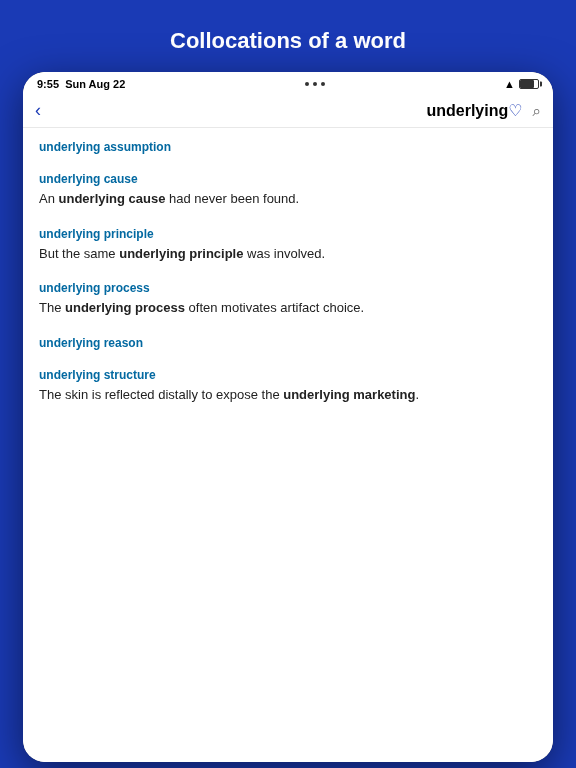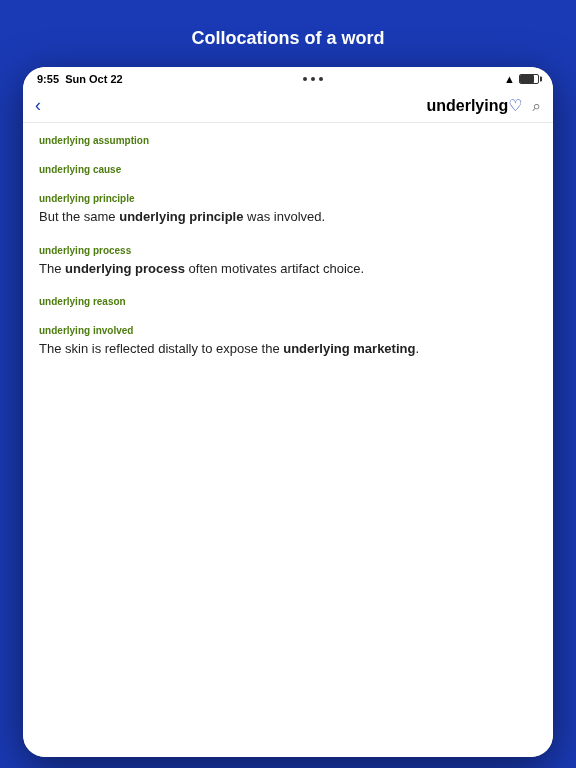--- a/index.html
+++ b/index.html
@@ -10,21 +10,21 @@
       background-color: #1a3ab5;
       display: flex;
       flex-direction: column;
       align-items: center;
       font-family: -apple-system, 'Helvetica Neue', Arial, sans-serif;
       overflow: hidden;
     }
 
     .page-title {
       color: white;
-      font-size: 18px;
+      font-size: 22px;
       font-weight: 700;
       margin-top: 28px;
       margin-bottom: 18px;
     }
 
     .device-frame {
       width: 530px;
       height: 690px;
       background: #1c1c1e;
       border-radius: 22px;
@@ -162,22 +162,22 @@
       overflow-y: auto;
       padding: 12px 16px;
       background: white;
     }
 
     .collocation-item {
       margin-bottom: 18px;
     }
 
     .collocation-title {
-      color: #4d7c0f;
-      font-size: 10px;
+      color: #0369a1;
+      font-size: 12px;
       font-weight: 600;
       margin-bottom: 3px;
       cursor: pointer;
     }
 
     .collocation-example {
       font-size: 13px;
       color: #222;
       line-height: 1.5;
     }
@@ -189,21 +189,21 @@
 </head>
 <body>
 
 <h1 class="page-title">Collocations of a word</h1>
 
 <div class="device-frame">
   <div class="device-screen">
 
     <div class="status-bar">
       <span class="status-left">
-        <span>9:55</span> &nbsp;<span>Sun Oct 22</span>
+        <span>9:55</span> &nbsp;<span>Sun Aug 22</span>
       </span>
       <div class="status-center">
         <div class="status-dot"></div>
         <div class="status-dot"></div>
         <div class="status-dot"></div>
       </div>
       <div class="status-right">
         <span class="wifi-icon">▲</span>
         <div class="battery-icon">
           <div class="battery-fill"></div>
@@ -219,32 +219,33 @@
         <span class="nav-search-icon">⌕</span>
       </div>
     </div>
 
     <div class="content">
     <div class="collocation-item">
           <div class="collocation-title">underlying assumption</div>
         </div>
         <div class="collocation-item">
           <div class="collocation-title">underlying cause</div>
+          <div class="collocation-example">An <strong>underlying cause</strong> had never been found.</div>
         </div>
         <div class="collocation-item">
           <div class="collocation-title">underlying principle</div>
           <div class="collocation-example">But the same <strong>underlying principle</strong> was involved.</div>
         </div>
         <div class="collocation-item">
           <div class="collocation-title">underlying process</div>
           <div class="collocation-example">The <strong>underlying process</strong> often motivates artifact choice.</div>
         </div>
         <div class="collocation-item">
           <div class="collocation-title">underlying reason</div>
         </div>
         <div class="collocation-item">
-          <div class="collocation-title">underlying involved</div>
+          <div class="collocation-title">underlying structure</div>
           <div class="collocation-example">The skin is reflected distally to expose the <strong>underlying marketing</strong>.</div>
         </div>
       </div>
 
   </div>
 </div>
 
 </body></html>

